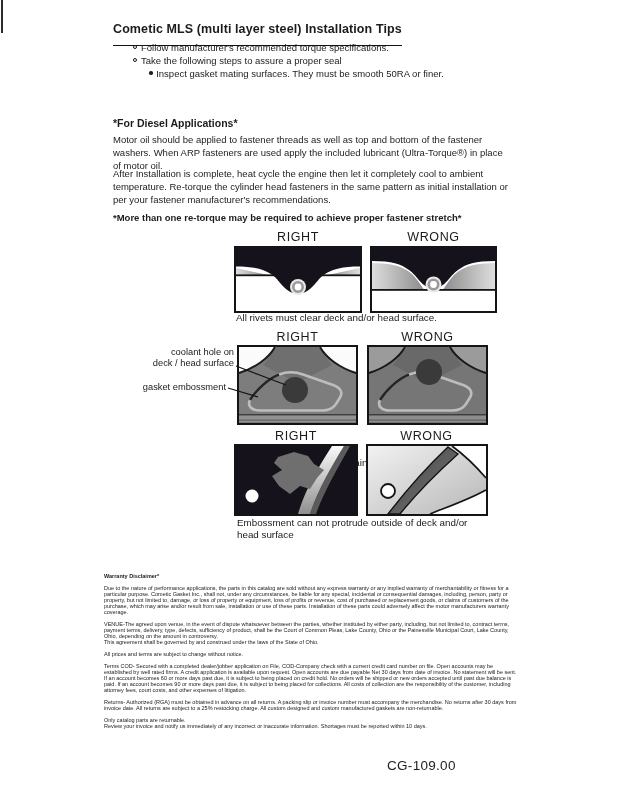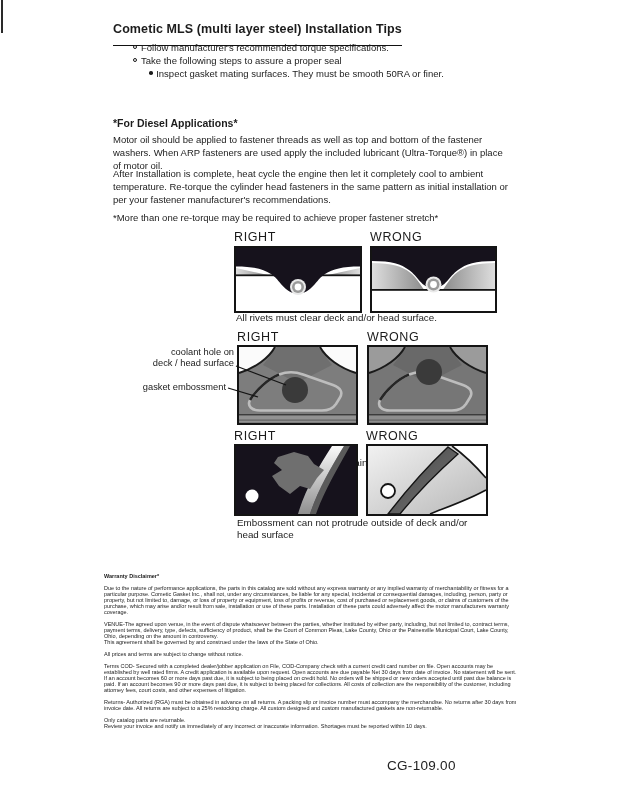--- a/index.html
+++ b/index.html
@@ -24,23 +24,23 @@
   }
   .marker-dot {
     width:3.6px; height:3.6px; background:#1c1c1c; border-radius:50%;
     margin:4.4px 3.6px 0 0; flex:none;
   }
 
   .diesel-heading { position:absolute; left:113px; top:117px; font-size:10.5px; font-weight:bold; }
   .para { position:absolute; left:113px; width:396px; font-size:9.5px; line-height:12.8px; }
   .para1 { top:134px; }
   .para2 { top:168px; }
-  .footnote { top:212px; }
-
-  .fig-label { position:absolute; font-size:12.5px; letter-spacing:0.6px; text-align:left; color:#1a1a1a; }
+  .footnote { top:212px;font-weight:bold; }
+
+  .fig-label { position:absolute; font-size:12.5px; letter-spacing:0.6px; text-align:center; color:#1a1a1a; }
   .fig-panel { position:absolute; display:block; }
   .fig-caption { position:absolute; font-size:9.8px; line-height:11.5px; color:#1a1a1a; }
 
   .ann { position:absolute; font-size:9.3px; line-height:11px; text-align:right; color:#1a1a1a; }
   .ann-coolant { left:118px; top:347px; width:116px; }
   .ann-emboss  { left:108px; top:382px; width:118px; }
   .leader-overlay { position:absolute; left:0; top:340px; width:330px; height:70px; pointer-events:none; }
 
   .legal { position:absolute; left:104px; top:573px; width:414px; font-size:5.5px; line-height:6px; color:#222; }
   .legal p { margin:0 0 6px 0; }

